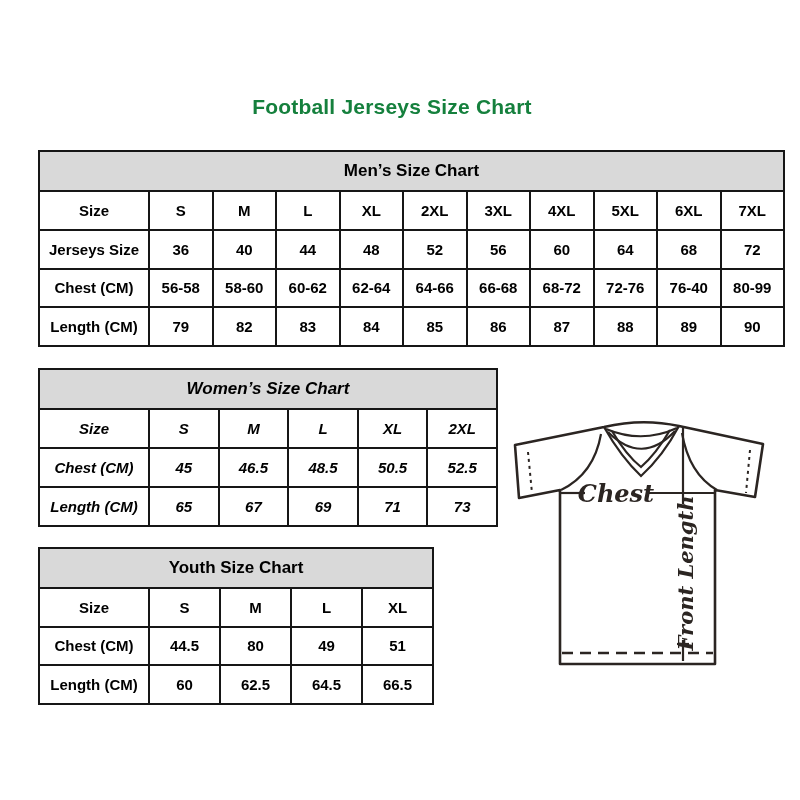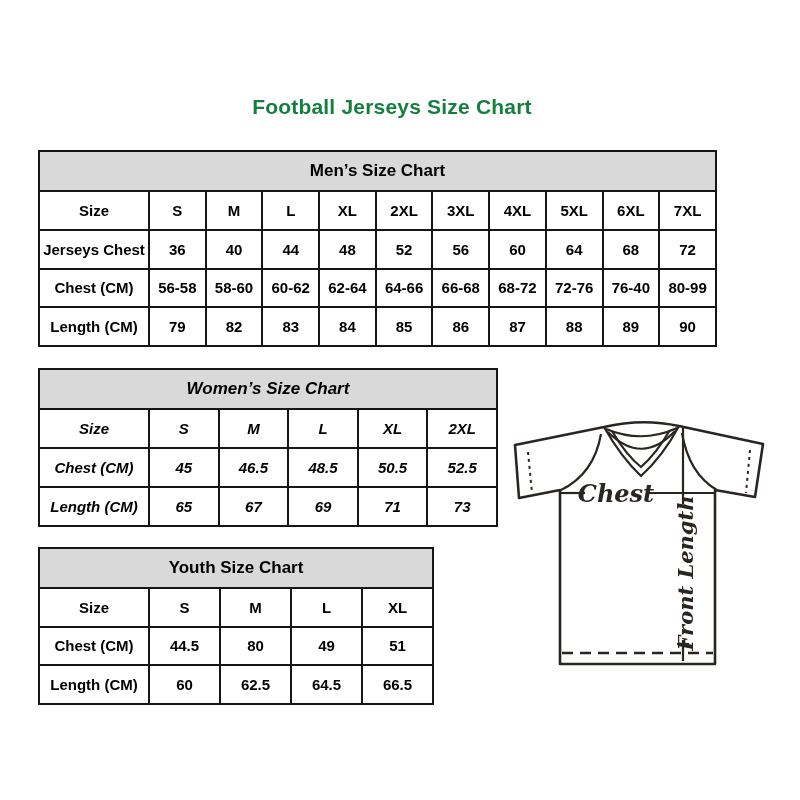--- a/index.html
+++ b/index.html
@@ -21,21 +21,21 @@
     background:#ffffff;
   }
   table.size-table td{
     border:2px solid #161616;
     text-align:center;vertical-align:middle;
     font-weight:bold;color:#000;font-size:15px;padding:0;
   }
   table.size-table td.table-title{
     background:#d9d9d9;font-size:17px;height:38px;
   }
-  table.mens{left:38px;top:150px;width:679px;height:197px;}
+  table.mens{left:38px;top:150px;width:747px;height:197px;}
   table.womens{left:38px;top:368px;width:460px;height:159px;font-style:italic;}
   table.youth{left:38px;top:547px;width:396px;height:158px;}
   col.label-col{width:110px;}
 
   .jersey{position:absolute;left:505px;top:400px;width:272px;height:300px;}
   .jersey path,.jersey line{fill:none;stroke:#2b2522;}
   .jersey .silhouette{fill:#ffffff;stroke-width:2.6;stroke-linejoin:round;}
   .jersey .seam{stroke-width:2.2;}
   .jersey .measure{stroke-width:2.2;}
   .jersey .dashed{stroke-width:2;stroke-dasharray:3 4;}
@@ -68,21 +68,21 @@
         <td>L</td>
         <td>XL</td>
         <td>2XL</td>
         <td>3XL</td>
         <td>4XL</td>
         <td>5XL</td>
         <td>6XL</td>
         <td>7XL</td>
       </tr>
       <tr>
-        <td class="row-label">Jerseys Chest</td>
+        <td class="row-label">Jerseys Size</td>
         <td>36</td>
         <td>40</td>
         <td>44</td>
         <td>48</td>
         <td>52</td>
         <td>56</td>
         <td>60</td>
         <td>64</td>
         <td>68</td>
         <td>72</td>

